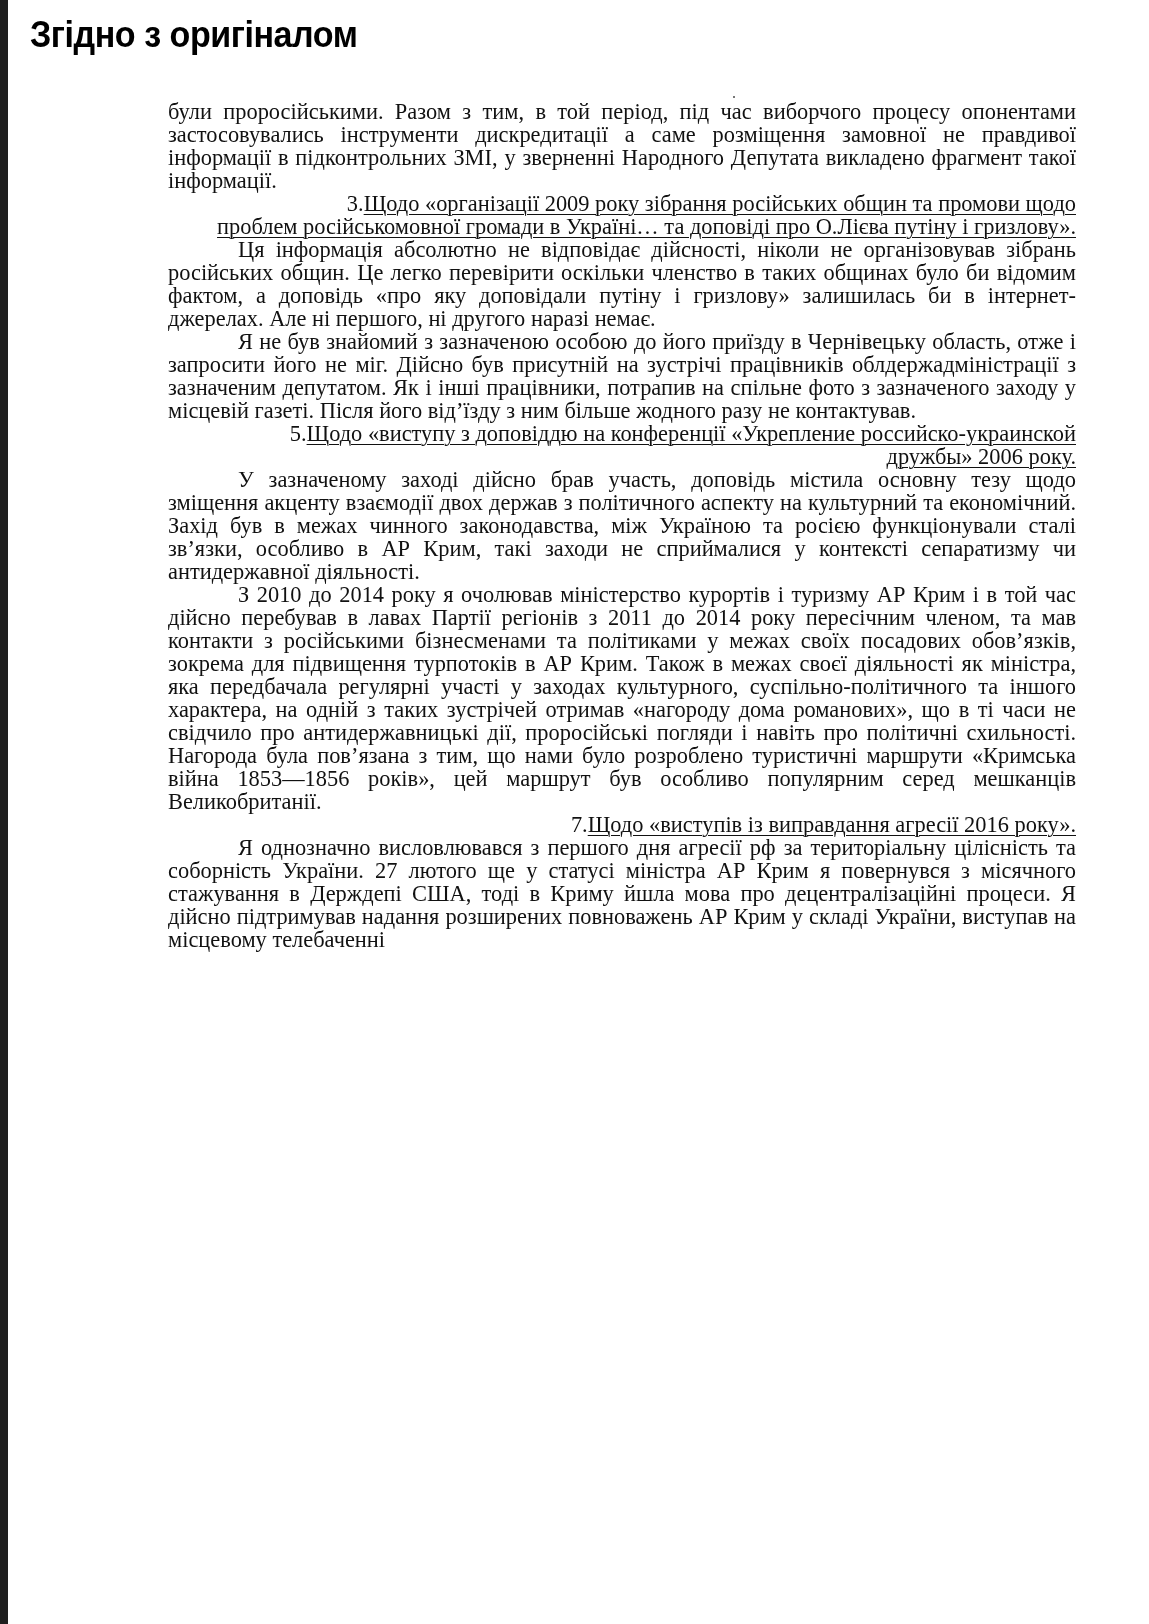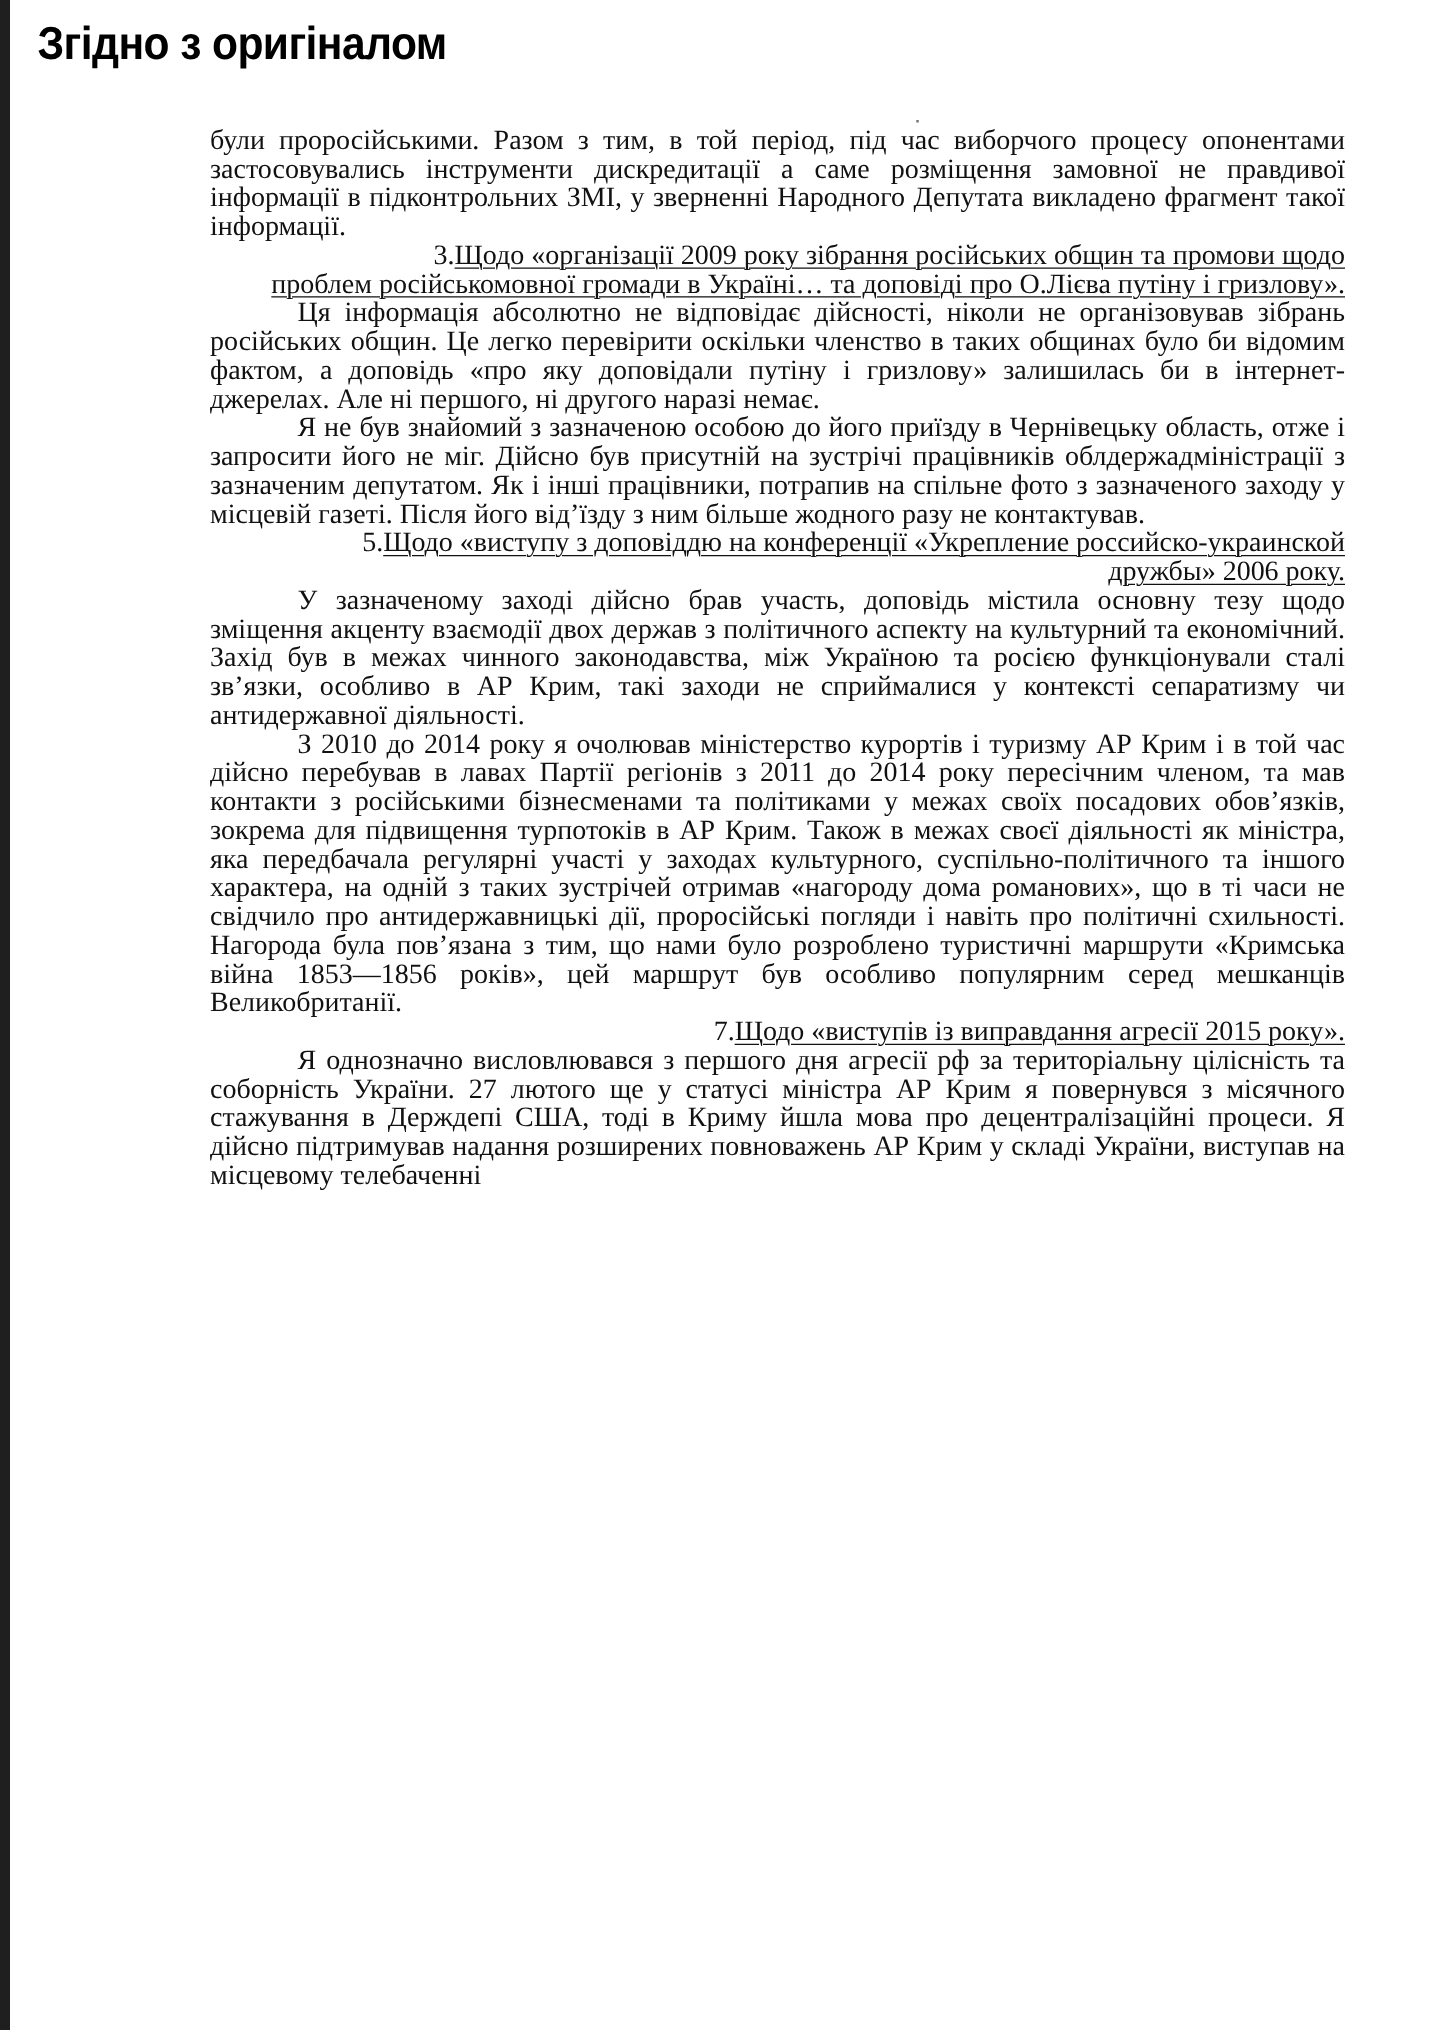--- a/index.html
+++ b/index.html
@@ -96,17 +96,17 @@
   <p class="indent">Я не був знайомий з зазначеною особою до його приїзду в Чернівецьку область, отже і запросити його не міг. Дійсно був присутній на зустрічі працівників облдержадміністрації з зазначеним депутатом. Як і інші працівники, потрапив на спільне фото з зазначеного заходу у місцевій газеті. Після його від’їзду з ним більше жодного разу не контактував.</p>
 
   <p class="heading">
     <span class="num">5.</span><span class="title">Щодо «виступу з доповіддю на конференції «Укрепление российско-украинской дружбы» 2006 року.</span>
   </p>
   <p class="indent">У зазначеному заході дійсно брав участь, доповідь містила основну тезу щодо зміщення акценту взаємодії двох держав з політичного аспекту на культурний та економічний. Захід був в межах чинного законодавства, між Україною та росією функціонували сталі зв’язки, особливо в АР Крим, такі заходи не сприймалися у контексті сепаратизму чи антидержавної діяльності.</p>
 
   <p class="indent">З 2010 до 2014 року я очолював міністерство курортів і туризму АР Крим і в той час дійсно перебував в лавах Партії регіонів з 2011 до 2014 року пересічним членом, та мав контакти з російськими бізнесменами та політиками у межах своїх посадових обов’язків, зокрема для підвищення турпотоків в АР Крим. Також в межах своєї діяльності як міністра, яка передбачала регулярні участі у заходах культурного, суспільно-політичного та іншого характера, на одній з таких зустрічей отримав «нагороду дома романових», що в ті часи не свідчило про антидержавницькі дії, проросійські погляди і навіть про політичні схильності. Нагорода була пов’язана з тим, що нами було розроблено туристичні маршрути «Кримська війна 1853—1856 років», цей маршрут був особливо популярним серед мешканців Великобританії.</p>
 
   <p class="heading">
-    <span class="num">7.</span><span class="title">Щодо «виступів із виправдання агресії 2015 року».</span>
+    <span class="num">7.</span><span class="title">Щодо «виступів із виправдання агресії 2016 року».</span>
   </p>
   <p class="indent">Я однозначно висловлювався з першого дня агресії рф за територіальну цілісність та соборність України. 27 лютого ще у статусі міністра АР Крим я повернувся з місячного стажування в Держдепі США, тоді в Криму йшла мова про децентралізаційні процеси. Я дійсно підтримував надання розширених повноважень АР Крим у складі України, виступав на місцевому телебаченні</p>
 
 </div>
 
 </body></html>

